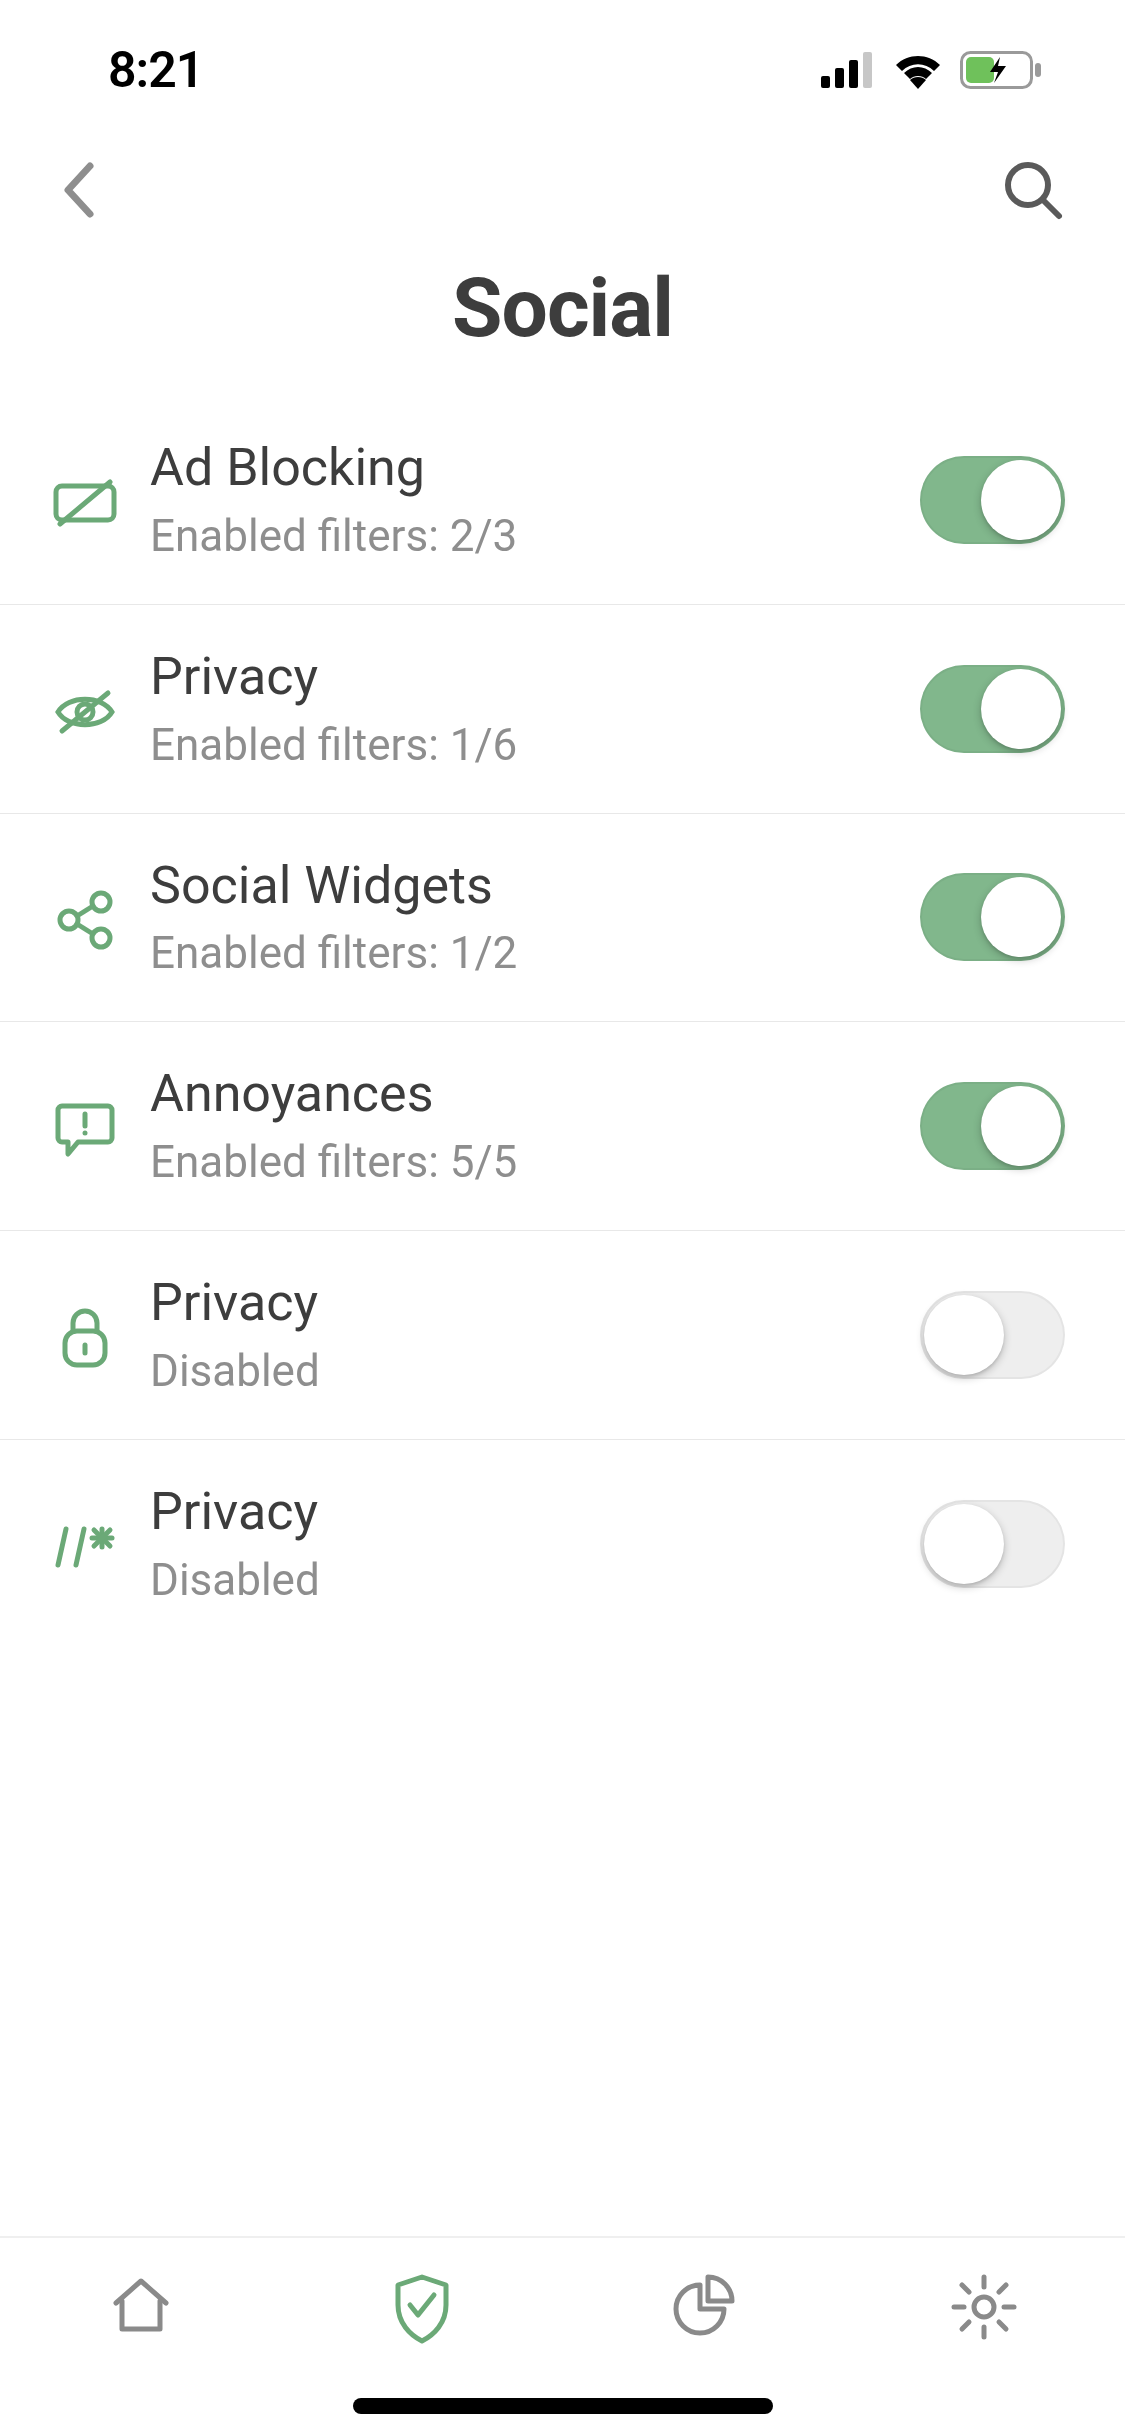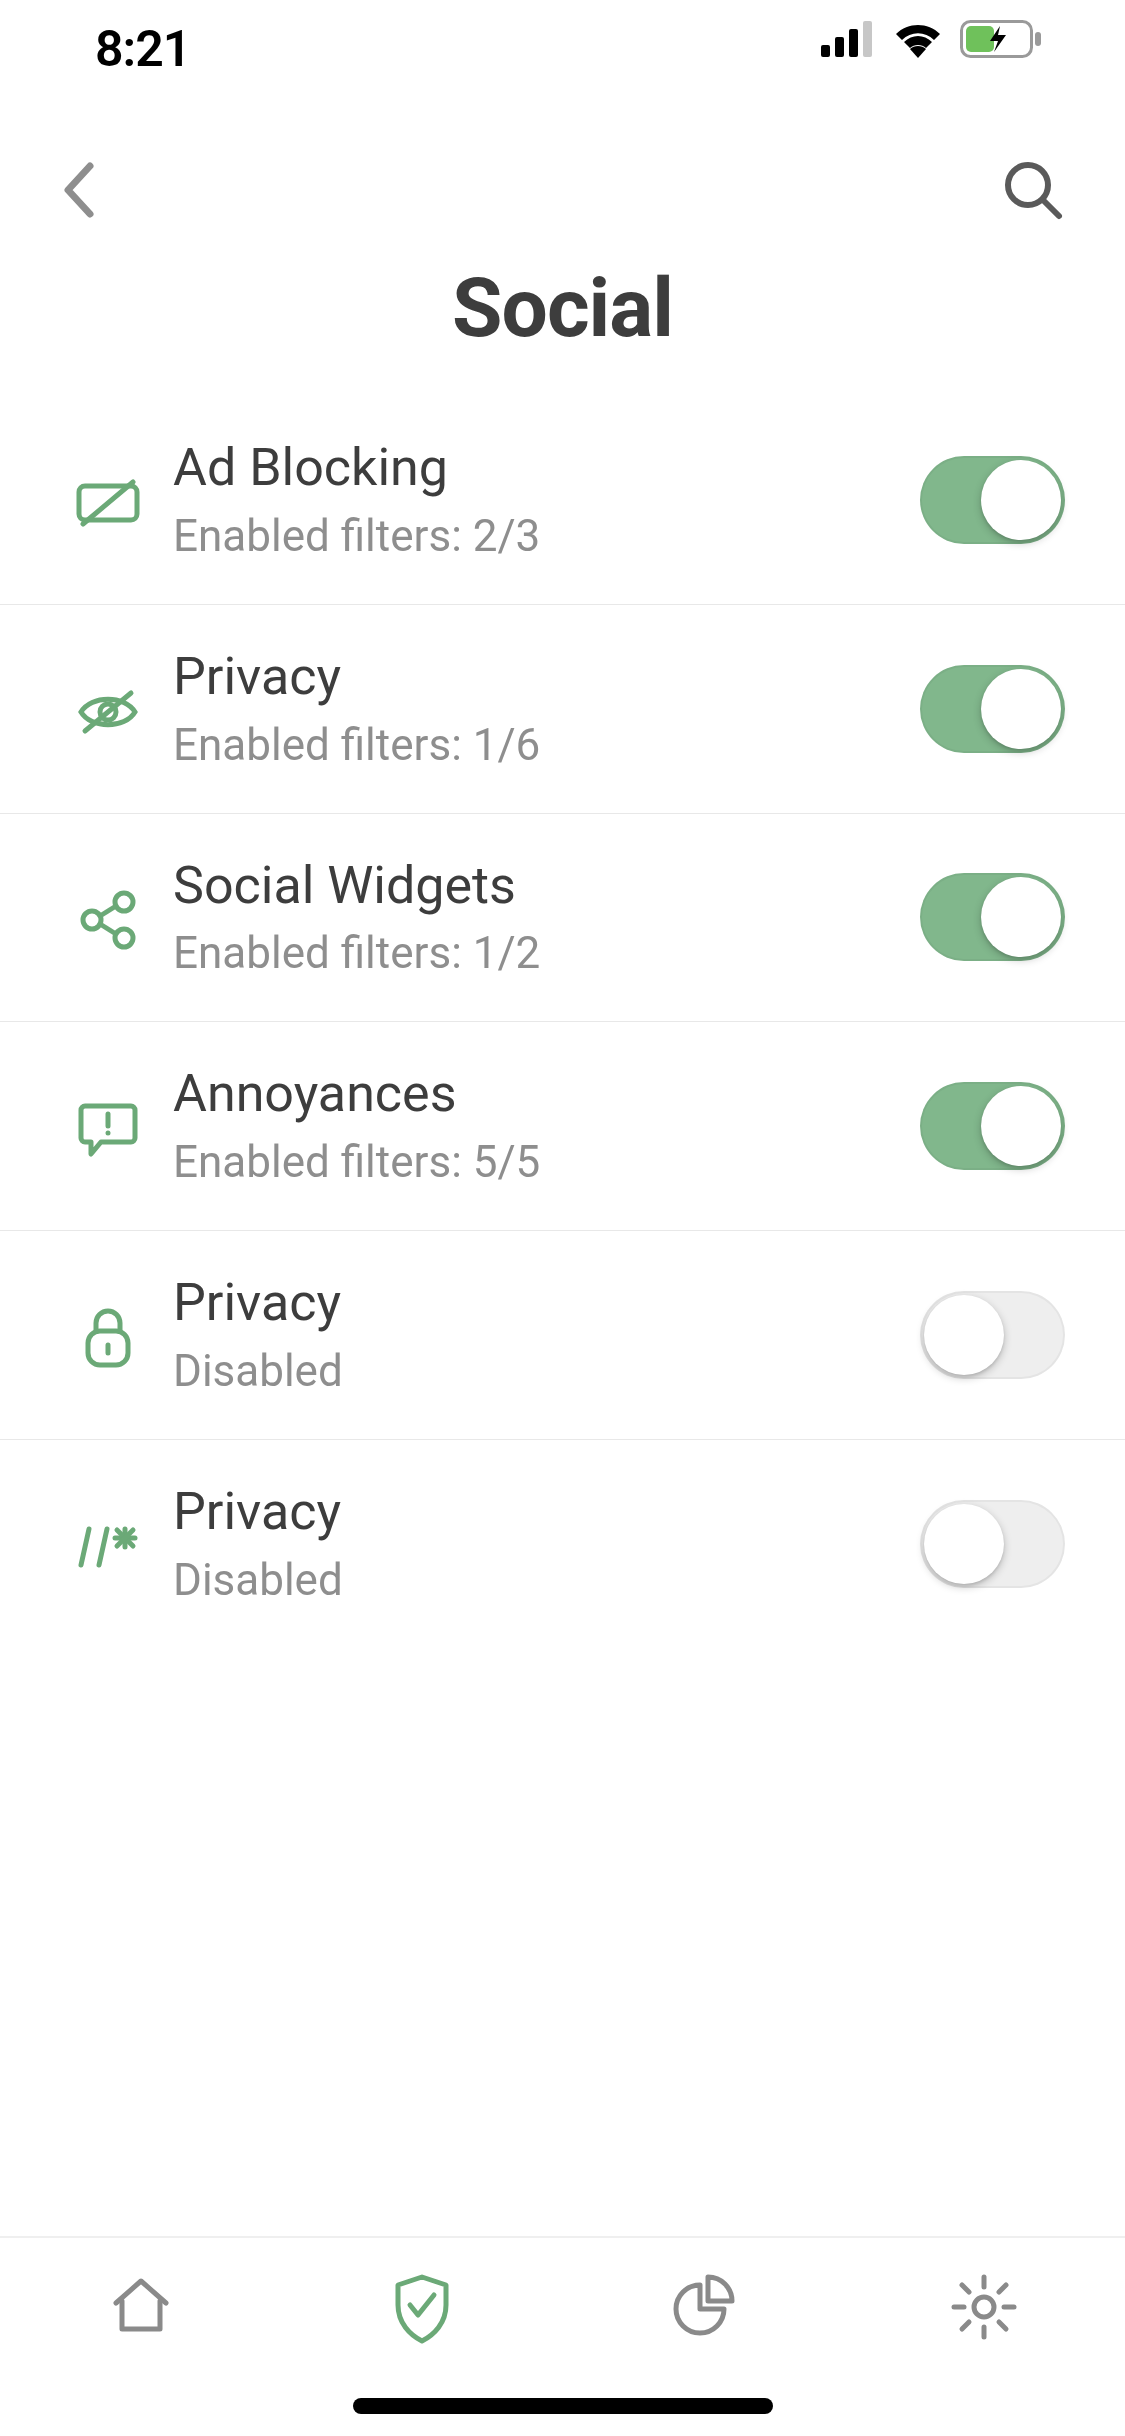--- a/index.html
+++ b/index.html
@@ -1,35 +1,35 @@
 <!DOCTYPE html>
 <html><head>
 <meta charset="utf-8">
 <style>
 * { margin: 0; padding: 0; box-sizing: border-box; }
 html, body { width: 1125px; height: 2436px; font-family: -apple-system, BlinkMacSystemFont, "Segoe UI", Roboto, Helvetica, Arial, sans-serif; background: #fff; color: #3d3d3d; }
 .screen { width: 1125px; height: 2436px; display: flex; flex-direction: column; position: relative; }
 
 
-.status-bar { height: 120px; display: flex; align-items: flex-start; justify-content: space-between; padding: 20px 83px 0 95px; }
+.status-bar { height: 120px; display: flex; align-items: center; justify-content: space-between; padding: 20px 83px 0 95px; margin-left: 13px; }
 .status-time { font-size: 50px; font-weight: 600; letter-spacing: -1px; color: #000; }
 .status-right { display: flex; align-items: center; gap: 16px; }
 .status-right svg { display: block; }
 
 
 .nav { height: 140px; display: flex; align-items: center; justify-content: space-between; padding: 0 60px; }
 .nav .back svg, .nav .search svg { display: block; }
 
 
 .title-wrap { padding: 0 0 40px 0; text-align: center; }
 .page-title { font-size: 82px; font-weight: 700; color: #3d3d3d; letter-spacing: -1px; }
 
 
 .list { flex: 1; }
-.row { display: flex; align-items: center; padding: 42px 60px 42px 53px; border-bottom: 1px solid #e8e8e8; }
+.row { display: flex; align-items: center; padding: 42px 60px 42px 30px; border-bottom: 1px solid #e8e8e8; }
 .row:last-child { border-bottom: 0; }
 .row-icon { width: 110px; display: flex; align-items: flex-start; justify-content: center; padding-top: 6px; }
 .row-icon svg { display: block; }
 .row-text { flex: 1; padding-left: 10px; }
 .row-title { font-size: 52px; font-weight: 400; color: #3d3d3d; line-height: 1.15; }
 .row-sub { font-size: 44px; color: #8e8e8e; margin-top: 12px; }
 .toggle { width: 145px; height: 88px; border-radius: 44px; position: relative; box-shadow: inset 0 0 0 2px rgba(0,0,0,0.04); }
 .toggle .knob { position: absolute; width: 80px; height: 80px; border-radius: 50%; background: #fff; top: 4px; box-shadow: 0 3px 8px rgba(0,0,0,0.22), 0 2px 3px rgba(0,0,0,0.10); }
 .toggle.on { background: #81b78c; }
 .toggle.on .knob { right: 4px; }

